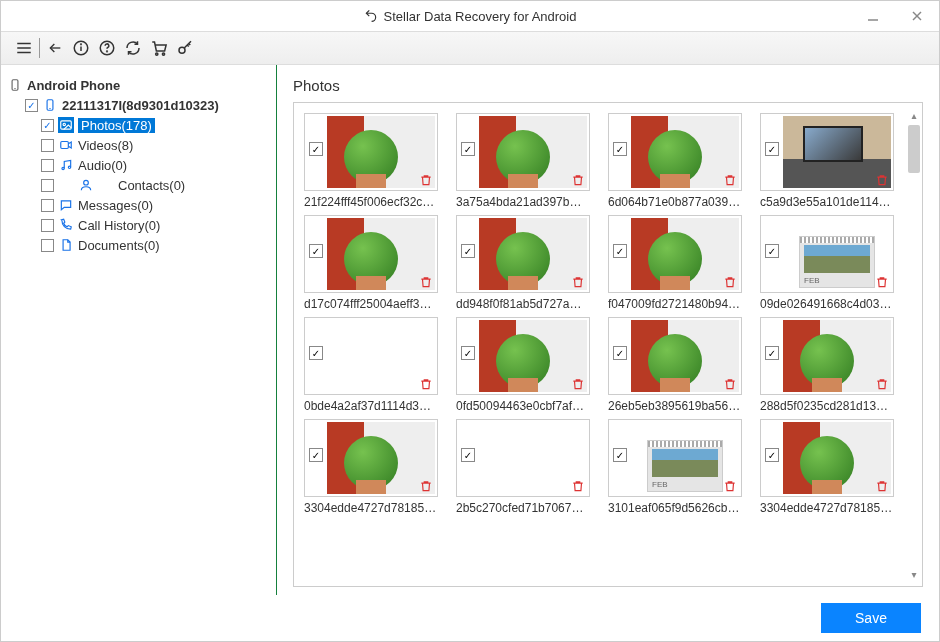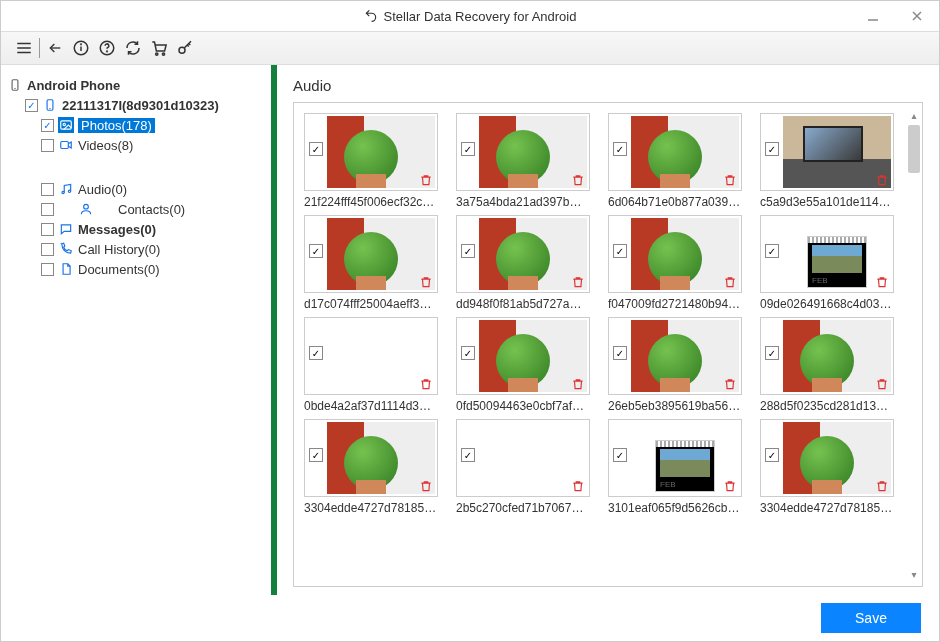--- a/index.html
+++ b/index.html
@@ -11,41 +11,41 @@
   .toolbar { height: 34px; background: linear-gradient(#f7f7f7,#eee); border-top: 1px solid #ddd; border-bottom: 1px solid #ddd; display: flex; align-items: center; justify-content: space-between; padding: 0 10px; }
   .tool-left { display: flex; align-items: center; gap: 0; }
   .tool-icon { width: 26px; height: 26px; display: flex; align-items: center; justify-content: center; color: #444; cursor:pointer; }
   .tool-sep { width: 1px; height: 20px; background: #999; margin: 0 2px; }
   .radio-group { display: flex; align-items: center; gap: 22px; font-size: 13px; color: #333; }
   .radio-item { display: flex; align-items: center; gap: 4px; cursor:pointer; }
   .radio-circle { width: 12px; height: 12px; border: 1.5px solid #555; border-radius: 50%; display: inline-flex; align-items: center; justify-content: center; }
   .radio-circle .dot { width: 6px; height: 6px; background: #333; border-radius: 50%; display: none; }
   .radio-item.selected .dot { display: block; }
   .content { display: flex; height: calc(100% - 30px - 34px - 46px); }
-  .sidebar { width: 276px; border-right: 6px solid #15803d; padding: 10px 6px; font-size: 13px; color: #333; overflow:hidden; }
+  .sidebar { width: 276px; border-right: 1px solid #15803d; padding: 10px 6px; font-size: 13px; color: #333; overflow:hidden; }
   .tree-row { display: flex; align-items: center; gap: 4px; height: 20px; white-space: nowrap; cursor:pointer; }
   .tree-checkbox { width: 13px; height: 13px; border: 1px solid #888; display: inline-flex; align-items: center; justify-content: center; font-size: 10px; color: #1a73e8; background:#fff; }
   .tree-icon { width: 16px; height: 16px; display: inline-flex; align-items: center; justify-content: center; }
   .tree-label.selected { background: #0078d7; color: #fff; padding: 0 3px; }
   .main { flex: 1; padding: 12px 16px 8px 16px; display: flex; flex-direction: column; overflow:hidden; }
   .section-title { font-size: 15px; color: #333; margin-bottom: 8px; }
   .grid-wrap { flex: 1; border: 1px solid #ccc; position: relative; overflow: hidden; }
   .grid { display: grid; grid-template-columns: repeat(4, 146px); gap: 6px 6px; padding: 10px; overflow-y: hidden; }
   .cell { width: 146px; }
   .thumb-box { width: 134px; height: 78px; border: 1px solid #ccc; position: relative; background:#fff; margin-bottom:4px; }
   .thumb-inner { position: absolute; left: 22px; top: 2px; right: 2px; bottom: 2px; overflow:hidden; }
   .plant-bg { width:100%; height:100%; display:flex; }
   .plant-left { width:34%; background:#b83a24; }
   .plant-right { flex:1; background:#eee; position:relative; }
   .plant-ball { position:absolute; width:54px; height:54px; border-radius:50%; background: radial-gradient(circle at 35% 30%, #76c24f, #2f7a20); left:-20px; top:14px; }
   .plant-pot { position:absolute; width:30px; height:14px; background:#d0885a; bottom:0px; left:-8px; }
   .desk-bg { width:100%; height:100%; background:linear-gradient(#cbb89a 60%, #555 60%); position:relative;}
   .monitor { position:absolute; width:60px; height:36px; border:2px solid #222; background:linear-gradient(135deg,#88aacc,#3a3a3a); left:20px; top:10px; }
   .calendar-bg { width:100%; height:100%; background:#fff; display:flex; align-items:center; justify-content:center; position:relative;}
-  .calendar-card { width:60px; height:52px; border:1px solid #ccc; background:#000000; position:relative;margin-top:16px; }
+  .calendar-card { width:76px; height:52px; border:1px solid #ccc; background:#e5e5e5; position:relative;margin-top:16px; }
   .calendar-strip { position:absolute; top:0; left:0; right:0; height:6px; background:repeating-linear-gradient(90deg,#aaa 0 2px,#fff 2px 4px); }
   .calendar-img { position:absolute; top:8px; left:4px; right:4px; height:28px; background:linear-gradient(#6da9d2 40%,#7a8a5a 40%); }
   .calendar-date { position:absolute; bottom:2px; left:4px; font-size:8px; color:#666;}
   .blank-bg { background:#fff; width:100%; height:100%; }
   .check-overlay { position:absolute; left:4px; top:28px; width:14px; height:14px; border:1px solid #888; background:#fff; display:flex; align-items:center; justify-content:center; font-size:10px; }
   .trash-overlay { position:absolute; right:4px; bottom:3px; width:14px; height:14px; color:#d33; }
   .filename { font-size: 12px; color: #333; max-width: 140px; overflow: hidden; text-overflow: ellipsis; white-space: nowrap; }
   .scrollbar { position:absolute; right:2px; top:6px; bottom:6px; width:12px; }
   .scroll-arrow { width:12px; height:12px; display:flex; align-items:center; justify-content:center; color:#888; font-size:10px; position:absolute;}
   .scroll-thumb { position:absolute; right:0; width:12px; background:#ccc; border-radius:2px; top:16px; height:48px;}
@@ -170,42 +170,42 @@
         <div class="tree-row" style="padding-left: 34px;">
           <span class="tree-checkbox"></span>
           <span class="tree-icon" style="">
             <svg width="14" height="14" viewBox="0 0 24 24" fill="none" stroke="#1a73e8" stroke-width="2">
               <rect x="3" y="6" width="13" height="12" rx="2"></rect>
               <path d="M16 10l5-3v10l-5-3"></path>
             </svg>
           </span>
           <span class="tree-label">Videos(8)</span>
         </div>
-        <div class="tree-row" style="padding-left: 34px; margin-top: 24px;">
+        <div class="tree-row" style="padding-left: 34px;">
           <span class="tree-checkbox"></span>
           <span class="tree-icon" style="">
             <svg width="14" height="14" viewBox="0 0 24 24" fill="none" stroke="#1a73e8" stroke-width="2">
               <path d="M9 18V6l11-2v12"></path>
               <circle cx="7" cy="18" r="2"></circle>
               <circle cx="18" cy="16" r="2"></circle>
             </svg>
           </span>
           <span class="tree-label">Audio(0)</span>
         </div>
         <div class="tree-row" style="padding-left: 34px; gap: 24px;">
           <span class="tree-checkbox"></span>
           <span class="tree-icon" style="">
             <svg width="14" height="14" viewBox="0 0 24 24" fill="none" stroke="#1a73e8" stroke-width="2">
               <circle cx="12" cy="8" r="4"></circle>
               <path d="M4 21c0-4 4-6 8-6s8 2 8 6"></path>
             </svg>
           </span>
           <span class="tree-label">Contacts(0)</span>
         </div>
-        <div class="tree-row" style="padding-left: 34px; font-weight: bold;">
+        <div class="tree-row" style="padding-left: 34px;">
           <span class="tree-checkbox"></span>
           <span class="tree-icon" style="">
             <svg width="14" height="14" viewBox="0 0 24 24" fill="none" stroke="#1a73e8" stroke-width="2">
               <path d="M4 5h16v11H9l-5 4V5z"></path>
             </svg>
           </span>
           <span class="tree-label">Messages(0)</span>
         </div>
         <div class="tree-row" style="padding-left: 34px;">
           <span class="tree-checkbox"></span>
@@ -223,21 +223,21 @@
               <path d="M7 3h8l4 4v14H7z"></path>
               <path d="M15 3v4h4"></path>
             </svg>
           </span>
           <span class="tree-label">Documents(0)</span>
         </div>
       </div>
   </div>
 
   <div class="main">
-    <div class="section-title">Audio</div>
+    <div class="section-title">Photos</div>
     <div class="grid-wrap">
       <div class="grid" id="photo-grid">
           <div class="cell">
             <div class="thumb-box">
               <div class="thumb-inner">
                 <div class="plant-bg">
                   <div class="plant-left"></div>
                   <div class="plant-right">
                     <div class="plant-ball"></div>
                     <div class="plant-pot"></div>

